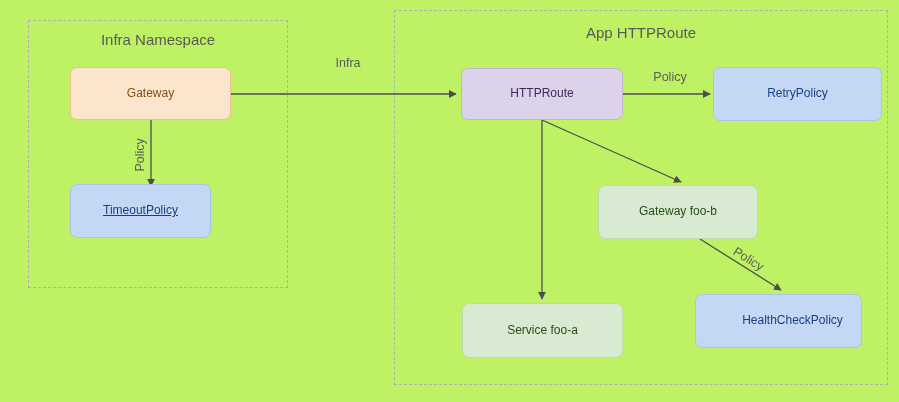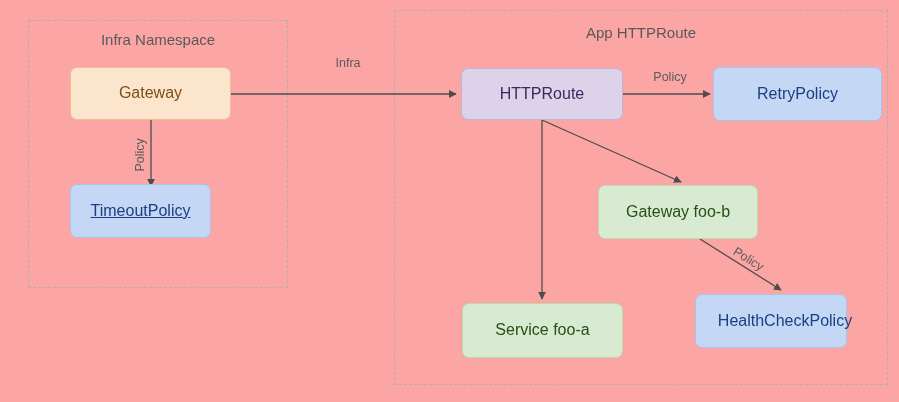--- a/index.html
+++ b/index.html
@@ -7,21 +7,21 @@
     padding: 0;
     background: #ffffff;
   }
   body {
     font-family: "Liberation Sans", sans-serif;
   }
   #canvas {
     position: relative;
     width: 899px;
     height: 402px;
-    background: #fca5a5;
+    background: #bef264;
     overflow: hidden;
   }
   svg.edges {
     position: absolute;
     left: 0;
     top: 0;
     width: 899px;
     height: 402px;
     pointer-events: none;
   }
@@ -38,21 +38,21 @@
     color: #595959;
     white-space: nowrap;
   }
   .node {
     position: absolute;
     box-sizing: border-box;
     border-radius: 7px;
     display: flex;
     align-items: center;
     justify-content: center;
-    font-size: 16px;
+    font-size: 12px;
     text-align: center;
     line-height: 1.15;
   }
   .node-gateway {
     background: #fce5cd;
     border: 1px solid #f0bf8f;
     color: #7f4f17;
   }
   .node-policy {
     background: #c4d7f5;
@@ -140,17 +140,17 @@
   </div>
 
   <div class="node node-service" style="left:598px; top:185px; width:160px; height:54px;">
     <span>Gateway foo-b</span>
   </div>
 
   <div class="node node-service" style="left:462px; top:303px; width:161px; height:55px;justify-content:center;">
     <span>Service foo-a</span>
   </div>
 
-  <div class="node node-policy" style="left:695px; top:294px; width:152px; height:54px;padding-left:28px;">
+  <div class="node node-policy" style="left:695px; top:294px; width:167px; height:54px;padding-left:28px;">
     <span>HealthCheckPolicy</span>
   </div>
 
 </div>
 
 </body></html>

